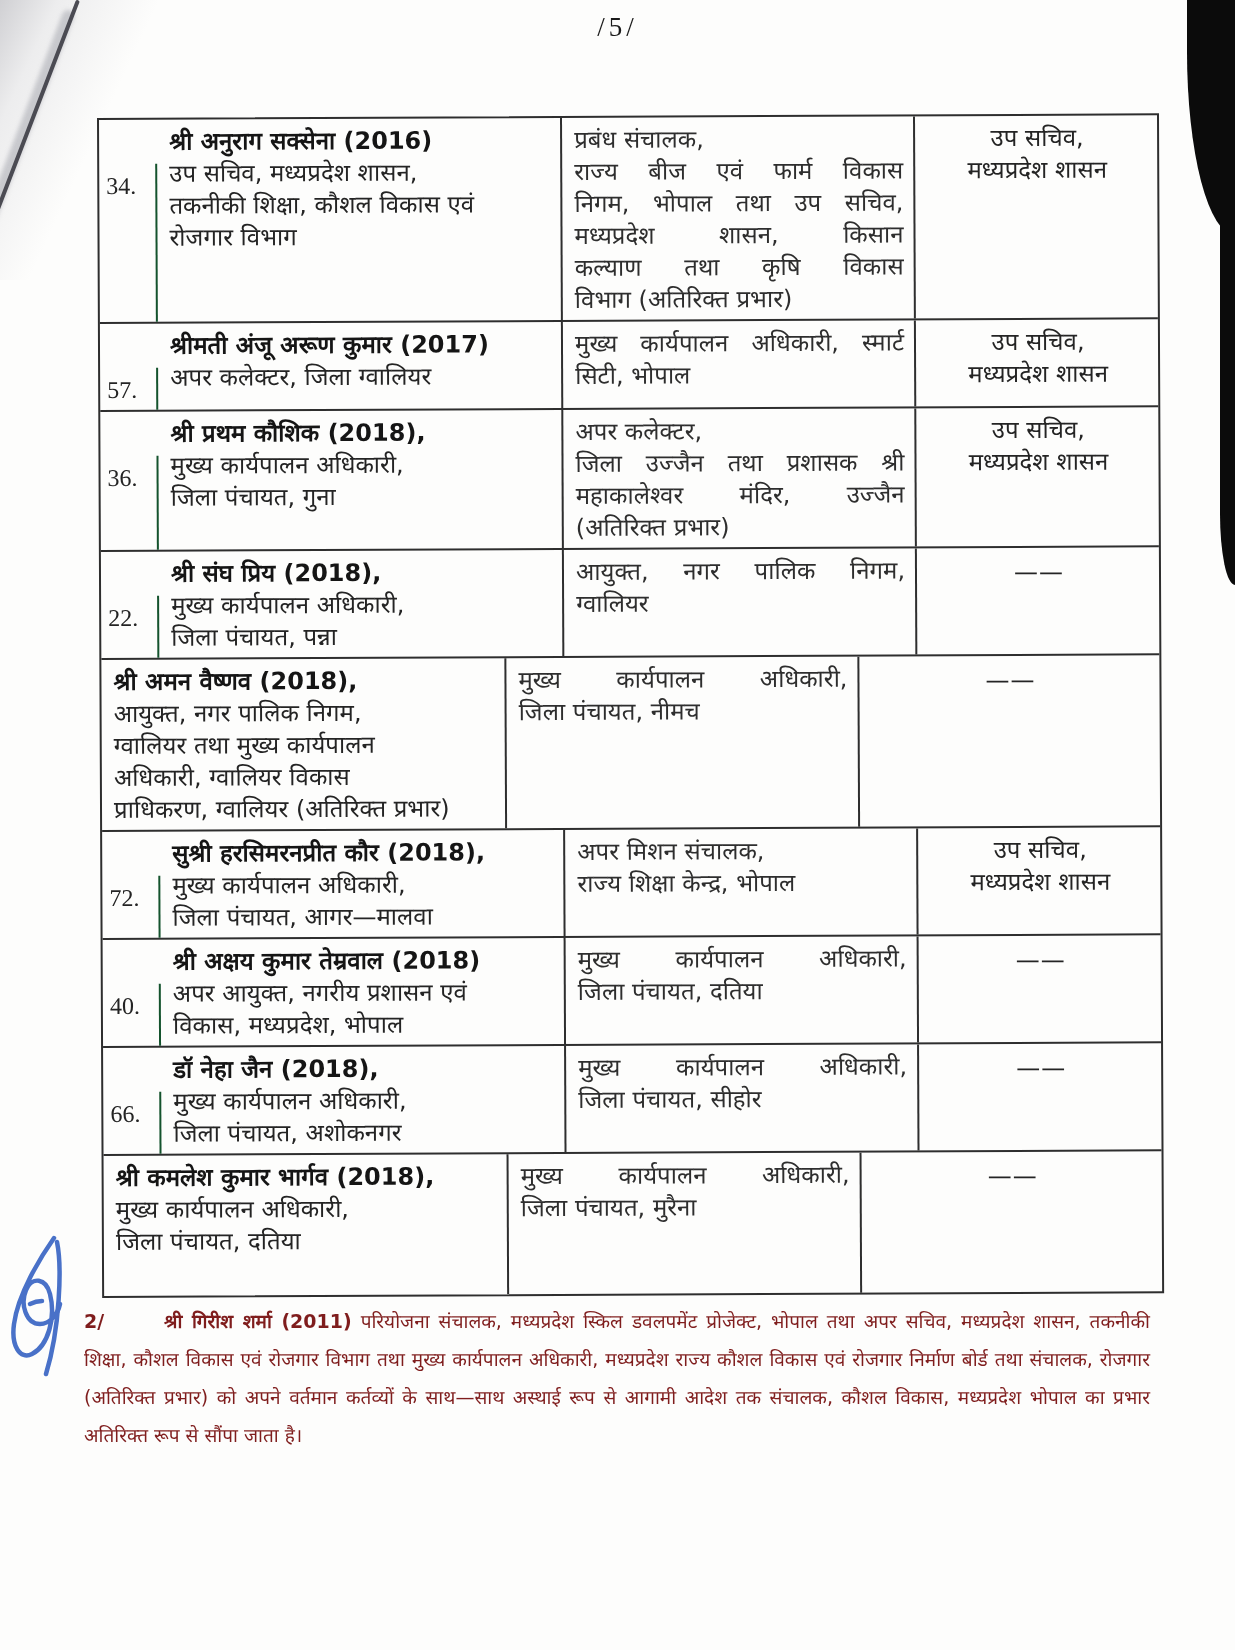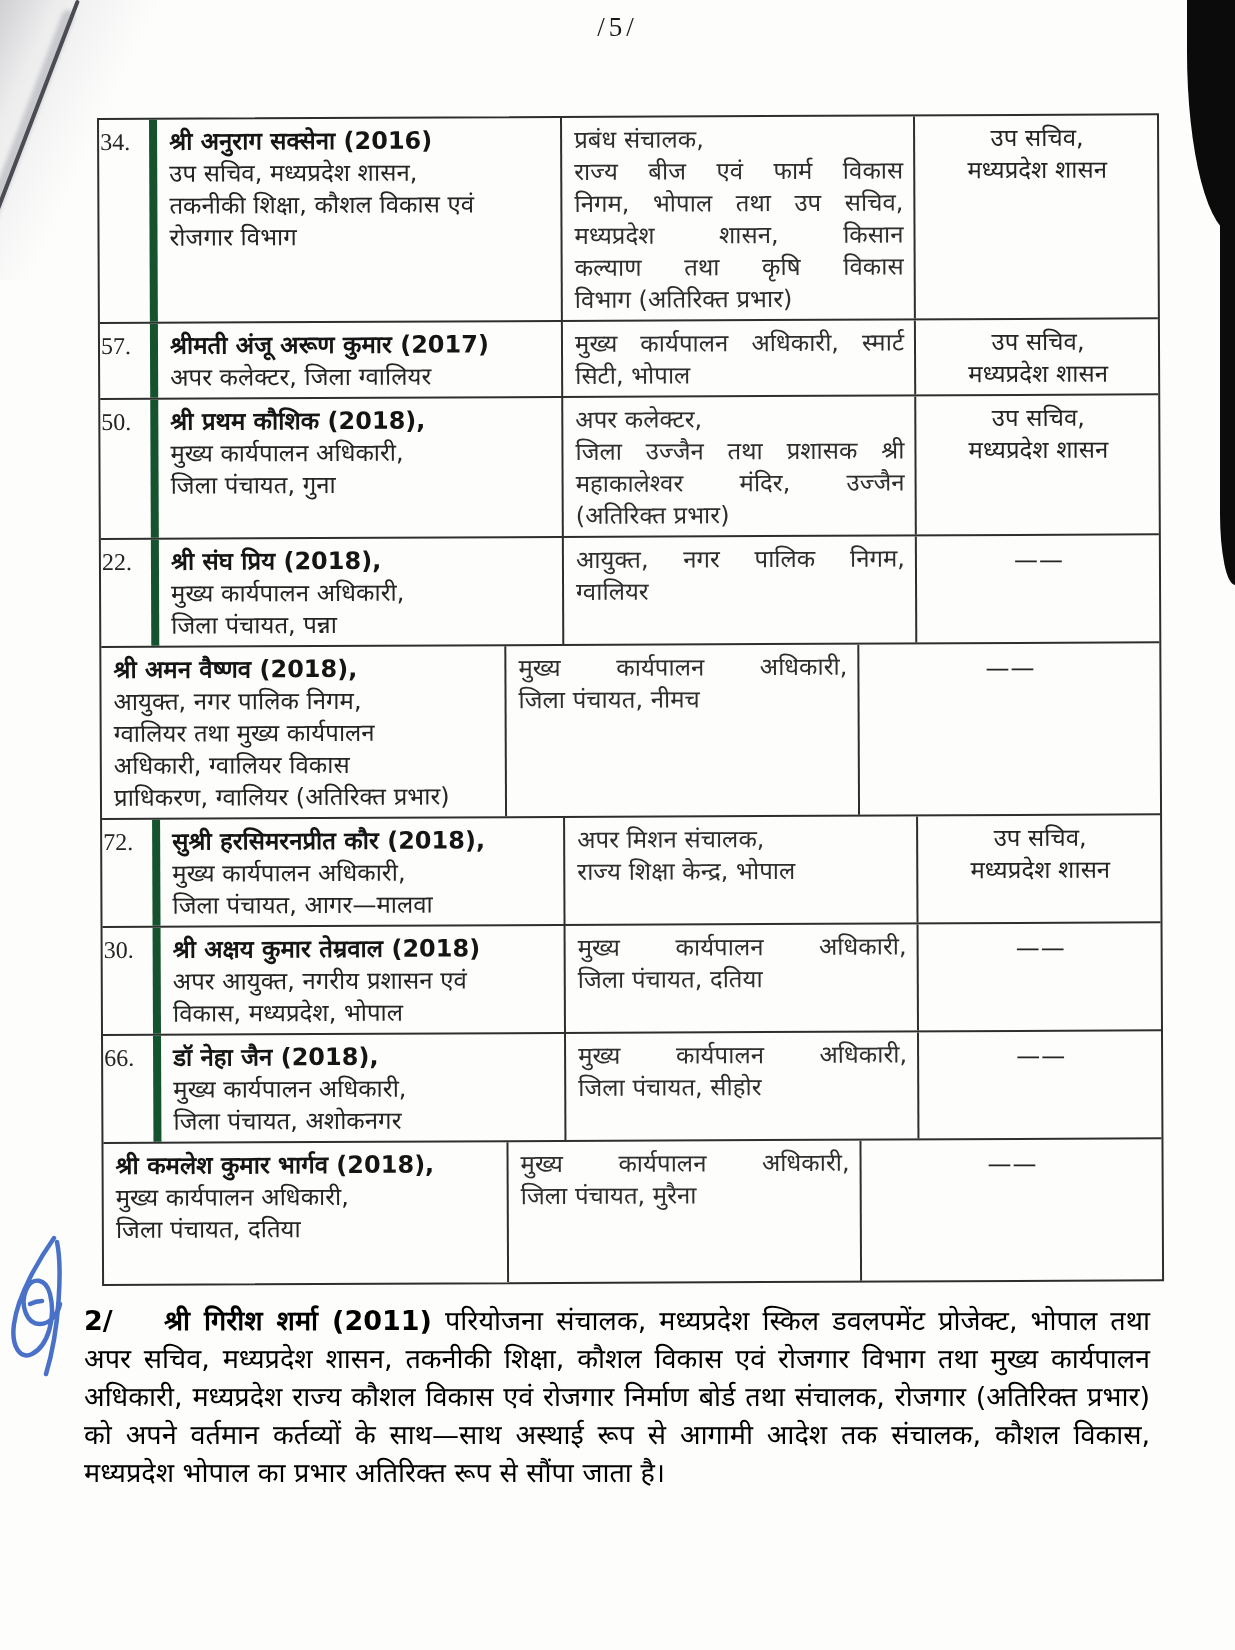--- a/index.html
+++ b/index.html
@@ -40,34 +40,34 @@
 
   
   .scan-table {
     position:absolute; left:97px; top:118px; width:1058px;
     border:2px solid #2e2e2e; transform:rotate(-0.25deg); transform-origin:top left;
   }
   .tr { display:flex; border-bottom:2px solid #2e2e2e; }
   .tr:last-child { border-bottom:none; }
   .td { box-sizing:border-box; padding:6px 10px 4px 12px; font-size:24px; line-height:32px; color:#242424; }
   .sl {
-    width:58px; flex:none; border-right:8px solid #14532d;
-    font-family:"Liberation Serif", serif; font-size:24px; padding-left:1px; padding-right:2px;
+    width:58px; flex:none; border-right:2px solid #14532d;
+    font-family:"Liberation Serif", serif; font-size:24px; padding-left:7px; padding-right:2px;margin-top:44px;
   }
   .c1 { width:405px; flex:none; border-right:2px solid #2e2e2e; }
   .c2 { width:353px; flex:none; border-right:2px solid #2e2e2e; color:#2e2e2e; }
   .c3 { flex:1; text-align:center; }
   .name { font-weight:bold; color:#151515; }
   .jl { text-align:justify; text-align-last:justify; }
   .dashline { letter-spacing:1px; padding-top:2px; }
 
   
   .para {
     position:absolute; left:84px; top:1302px; width:1066px;
-    font-size:27px; line-height:38px; text-align:justify; color:#000000;
+    font-size:19px; line-height:38px; text-align:justify; color:#7f1d1d;
   }
   .para .num { font-weight:bold; display:inline-block; width:80px; }
   .para .lead { font-weight:bold; }
 </style>
 </head>
 <body>
 
 <div class="page">
 
   <div class="corner-shade"></div>
@@ -117,21 +117,21 @@
         <div class="td c2">
           <div class="line jl">मुख्य कार्यपालन अधिकारी, स्मार्ट</div>
           <div class="line">सिटी, भोपाल</div>
         </div>
         <div class="td c3">
           <div class="line">उप सचिव,</div>
           <div class="line">मध्यप्रदेश शासन</div>
         </div>
       </div>
       <div class="tr" style="min-height: 138px;">
-        <div class="td sl"><span>50.</span></div>
+        <div class="td sl"><span>36.</span></div>
         <div class="td c1">
           <div class="line name">श्री प्रथम कौशिक (2018),</div>
           <div class="line">मुख्य कार्यपालन अधिकारी,</div>
           <div class="line">जिला पंचायत, गुना</div>
         </div>
         <div class="td c2">
           <div class="line">अपर कलेक्टर,</div>
           <div class="line jl">जिला उज्जैन तथा प्रशासक श्री</div>
           <div class="line jl">महाकालेश्वर मंदिर, उज्जैन</div>
           <div class="line">(अतिरिक्त प्रभार)</div>
@@ -182,21 +182,21 @@
         <div class="td c2">
           <div class="line">अपर मिशन संचालक,</div>
           <div class="line">राज्य शिक्षा केन्द्र, भोपाल</div>
         </div>
         <div class="td c3">
           <div class="line">उप सचिव,</div>
           <div class="line">मध्यप्रदेश शासन</div>
         </div>
       </div>
       <div class="tr" style="min-height: 106px;">
-        <div class="td sl"><span>30.</span></div>
+        <div class="td sl"><span>40.</span></div>
         <div class="td c1">
           <div class="line name">श्री अक्षय कुमार तेम्रवाल (2018)</div>
           <div class="line">अपर आयुक्त, नगरीय प्रशासन एवं</div>
           <div class="line">विकास, मध्यप्रदेश, भोपाल</div>
         </div>
         <div class="td c2">
           <div class="line jl">मुख्य कार्यपालन अधिकारी,</div>
           <div class="line">जिला पंचायत, दतिया</div>
         </div>
         <div class="td c3">

